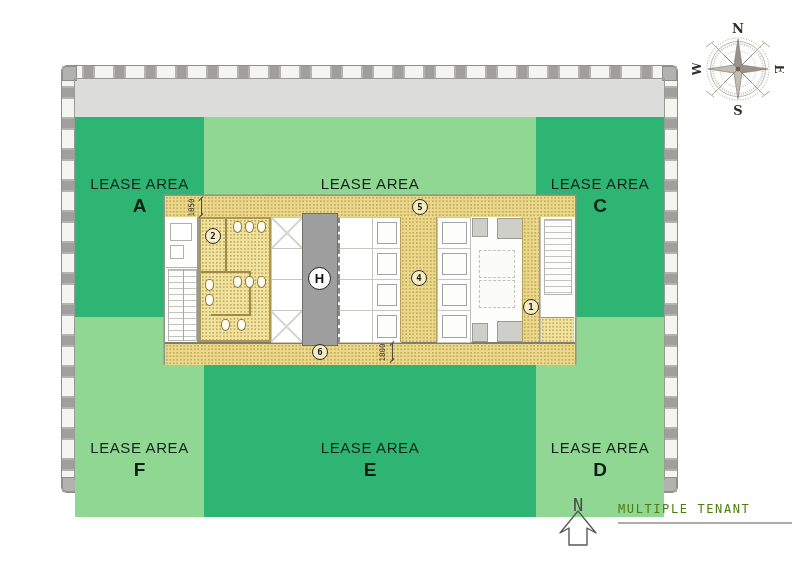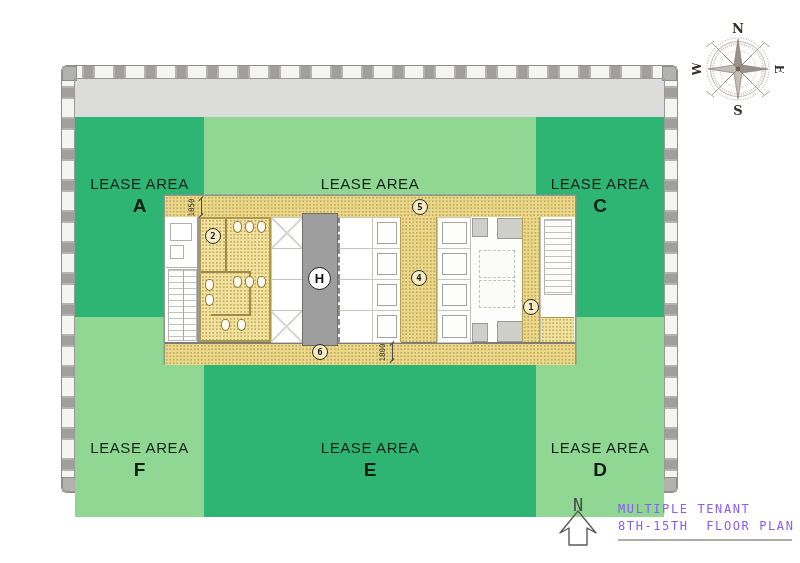--- a/index.html
+++ b/index.html
@@ -100,21 +100,21 @@
   .dim{position:absolute;font:7.5px "DejaVu Sans Mono",monospace;color:#2a2a28;
        transform:rotate(-90deg);transform-origin:center;white-space:nowrap;}
   .dimline{position:absolute;width:1px;background:#4a4a46;}
   .tick{position:absolute;width:6px;height:1px;background:#4a4a46;transform:rotate(-45deg);}
 
   
   .compass{position:absolute;left:692px;top:20px;}
 
   
   .legend-icon{position:absolute;left:551px;top:495px;}
-  .legend-text{position:absolute;left:618px;top:501px;color:#8b5cf6;}
+  .legend-text{position:absolute;left:618px;top:501px;color:#4d7c0f;}
   .legend-line{font:12px "DejaVu Sans Mono",monospace;letter-spacing:1.6px;line-height:17px;white-space:pre;}
   .legend-rule{width:174px;height:2px;background:#adadaa;margin-top:4px;}
 </style>
 </head>
 <body>
 
 <div class="canvas">
 
   <svg class="compass" width="92" height="98" viewBox="0 0 92 98">
     <g stroke="#8b8279" fill="none">
@@ -313,17 +313,16 @@
       <div class="dim" style="left:208px;top:152px;">1800</div>
     </div>
   </div>
 
   <svg class="legend-icon" width="58" height="56" viewBox="0 0 58 56">
     <text x="27" y="16" text-anchor="middle" font-family="DejaVu Sans Mono, monospace" font-size="17" fill="#4a4a48">N</text>
     <path d="M27 16 L45 38 L36 33 L36 50 L18 50 L18 33 L9 38 Z" fill="none" stroke="#5a5a58" stroke-width="1.4" stroke-linejoin="round"></path>
   </svg>
   <div class="legend-text">
     <div class="legend-line">MULTIPLE TENANT</div>
-    <div class="legend-line">8TH-15TH  FLOOR PLAN</div>
     <div class="legend-rule"></div>
   </div>
 
 </div>
 
 </body></html>

